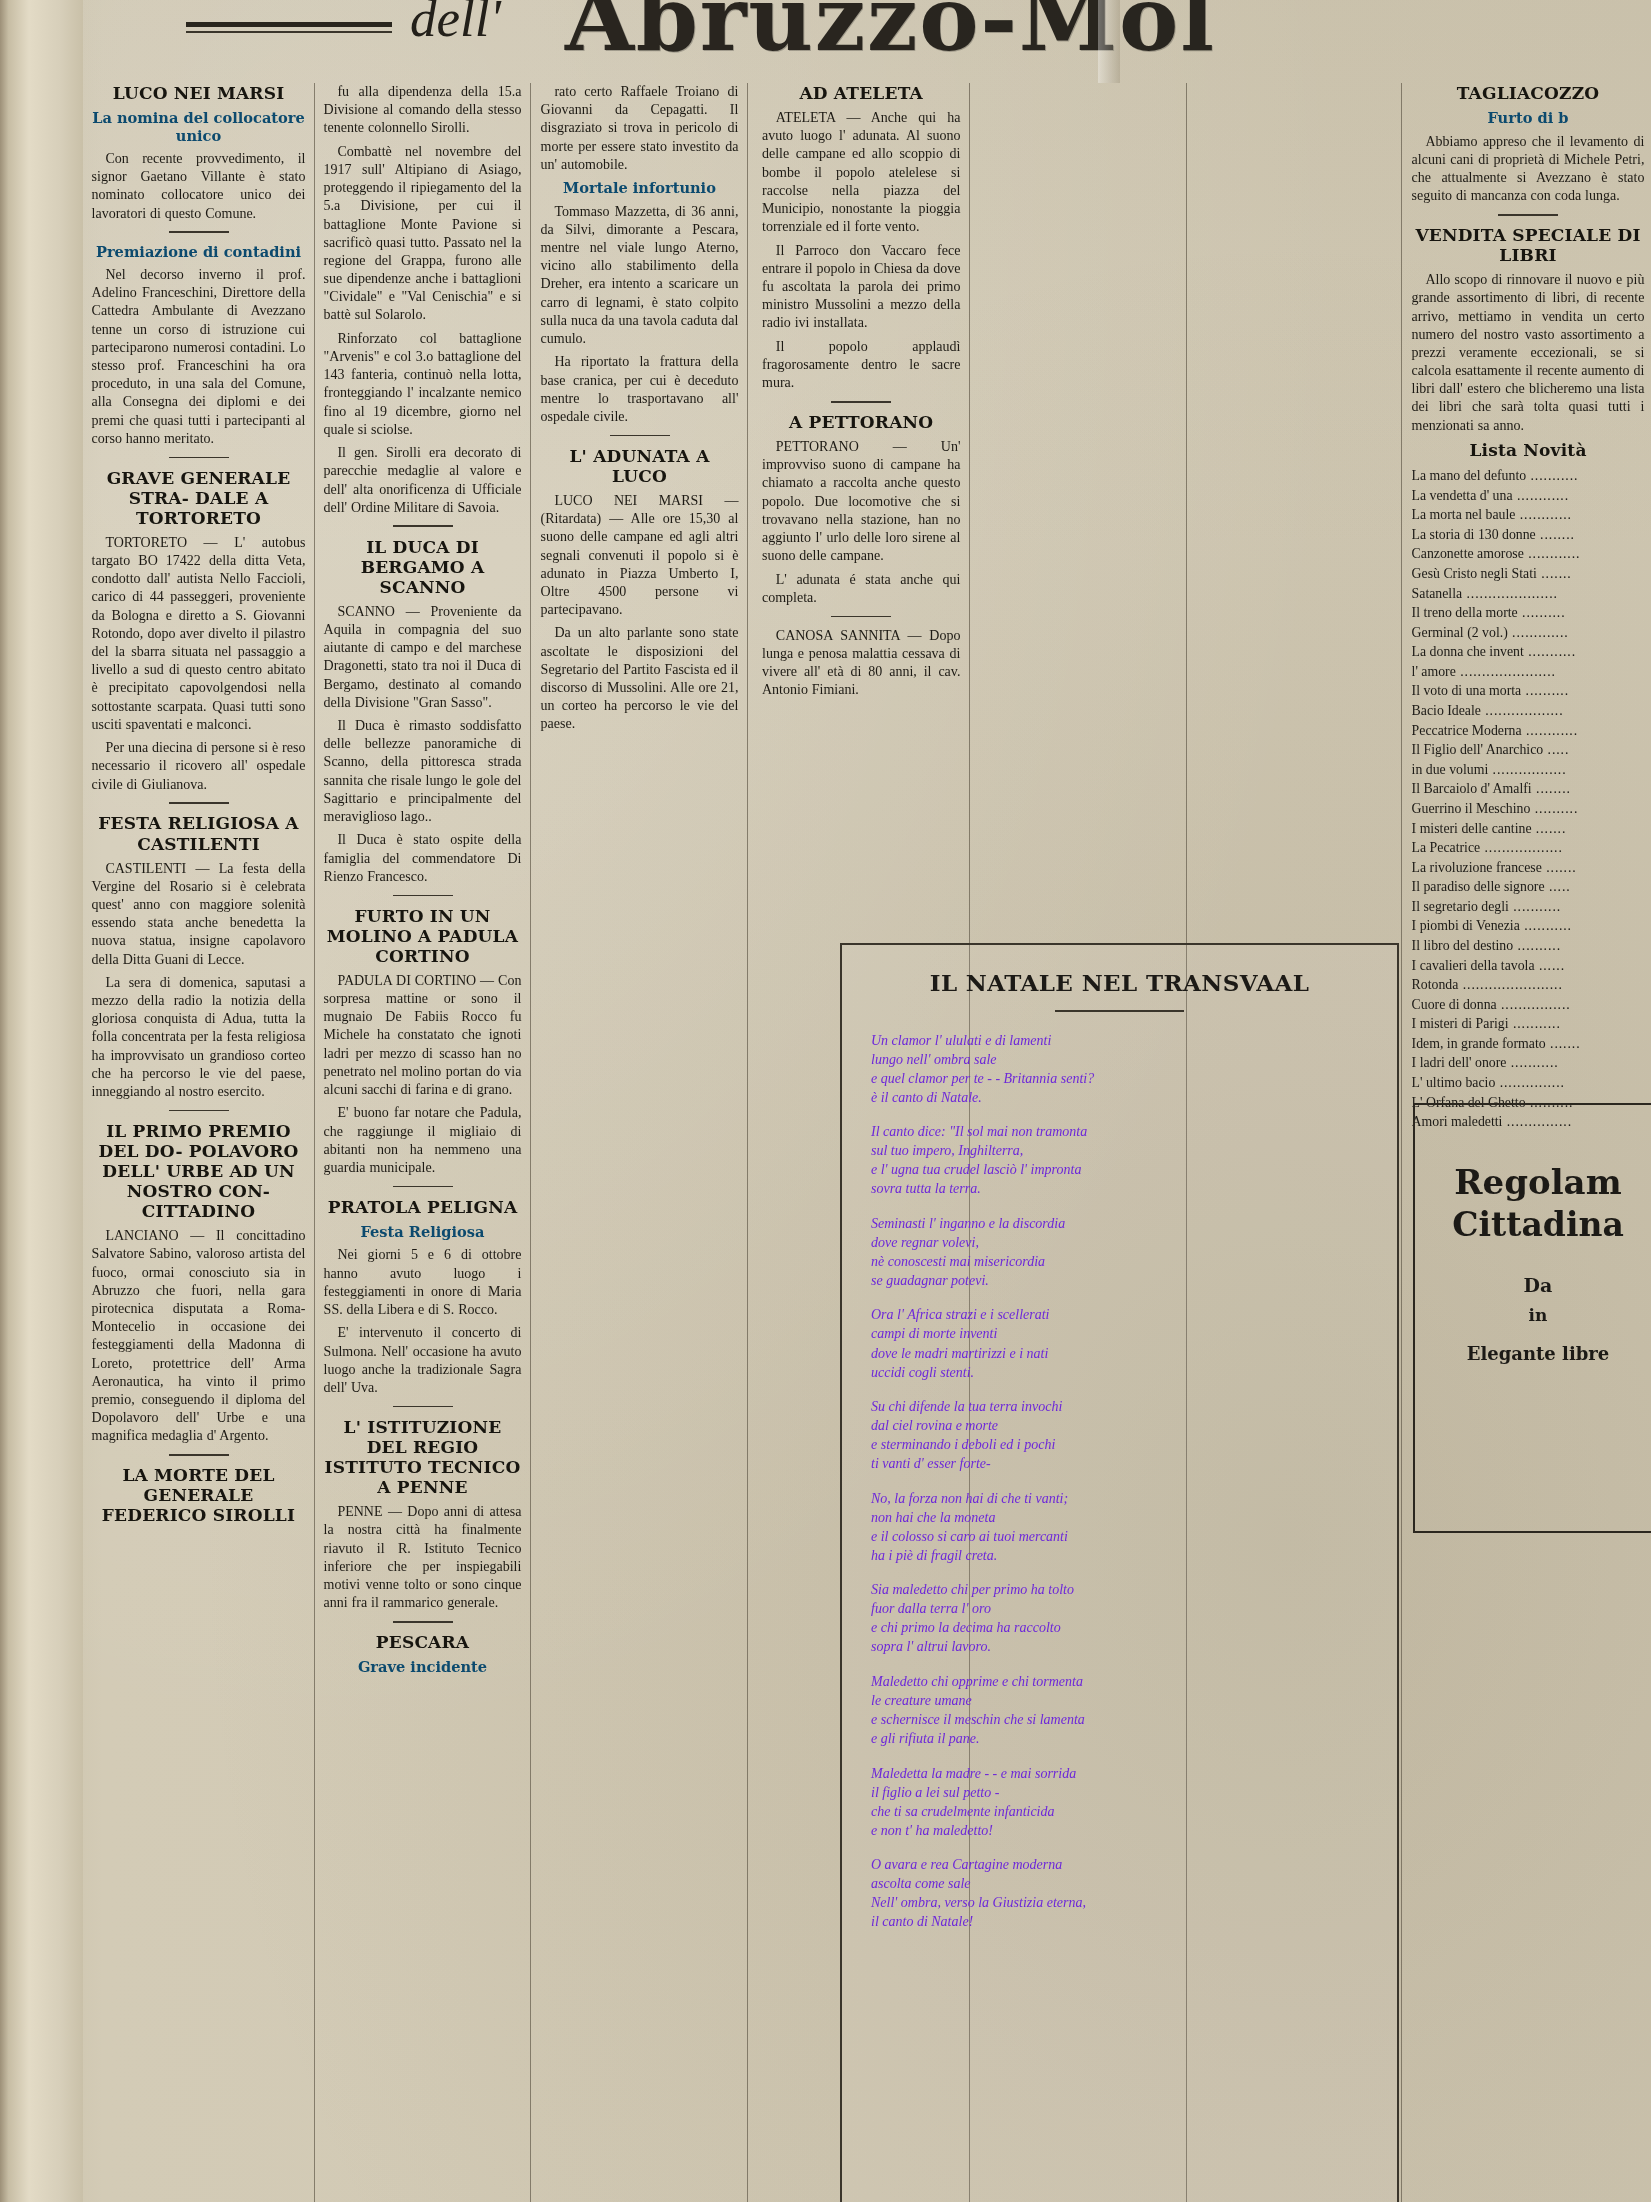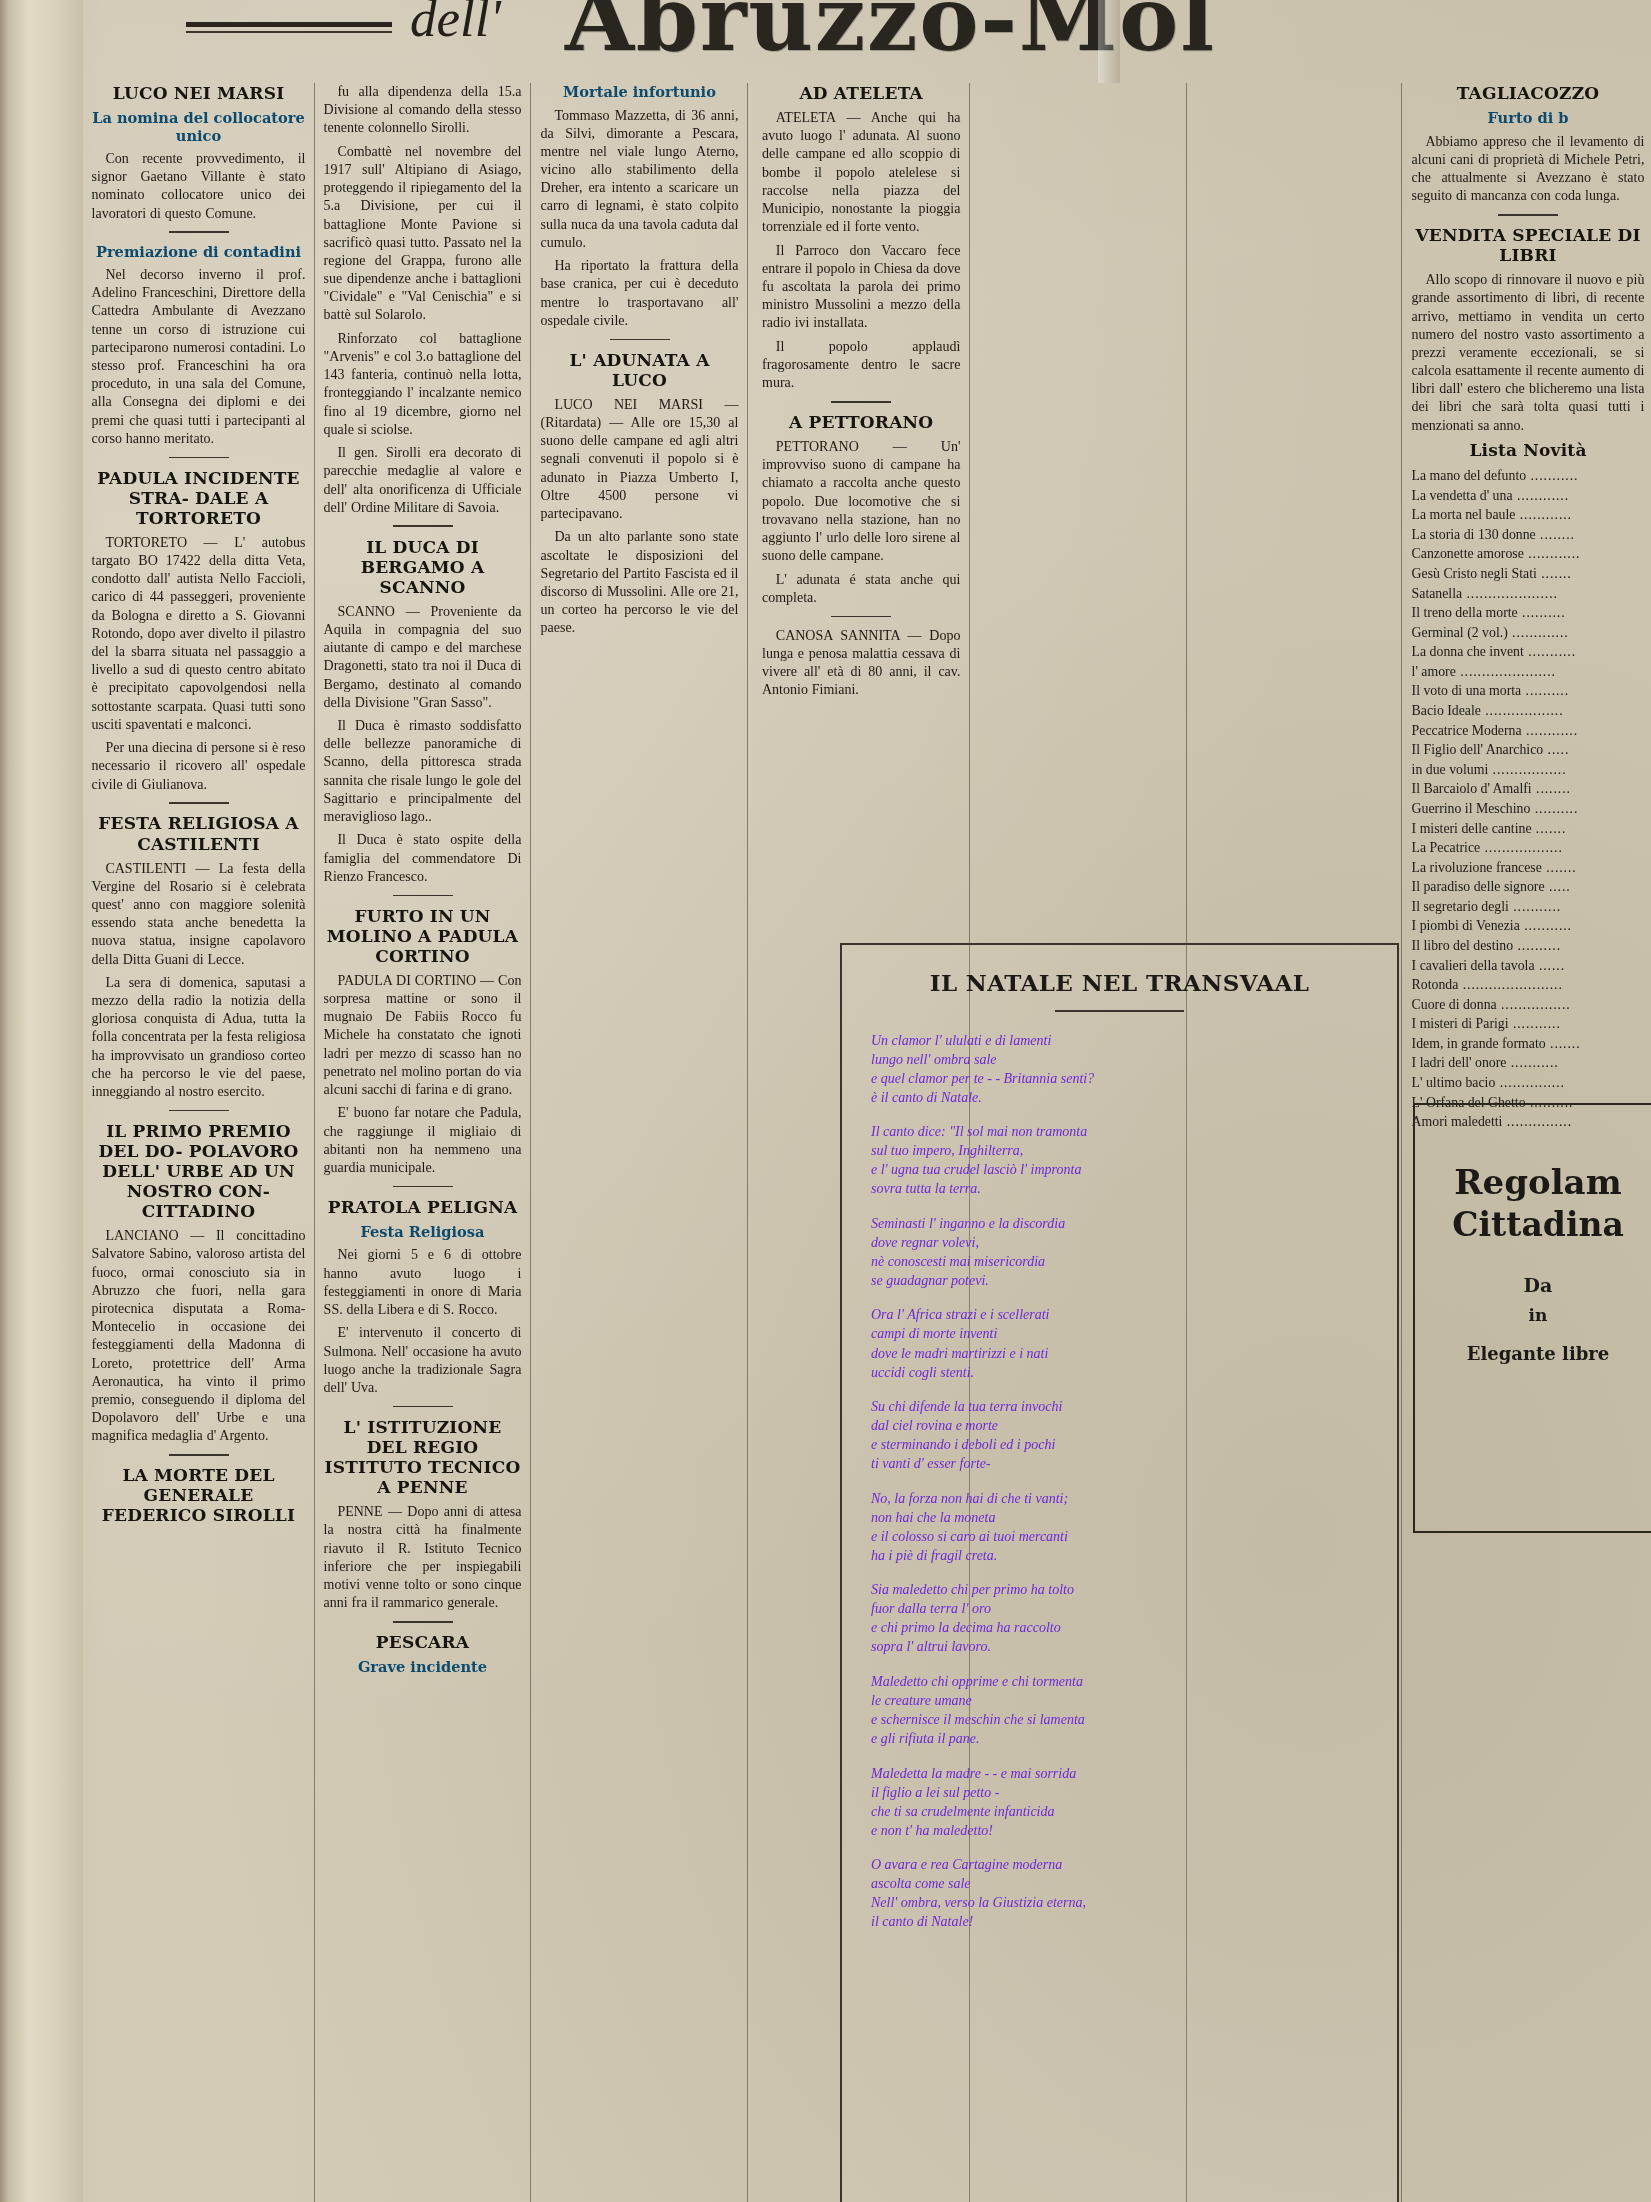--- a/index.html
+++ b/index.html
@@ -257,21 +257,21 @@
   <div class="vrule" style="left:1318px;"></div>
 
   <div class="col c1" id="col1">
       <h2 class="hd">LUCO NEI MARSI</h2>
       <h3 class="shd">La nomina del collocatore unico</h3>
       <p class="tx">Con recente provvedimento, il signor Gaetano Villante è stato nominato collocatore unico dei lavoratori di questo Comune.</p>
       <div class="sep"></div>
       <h3 class="shd">Premiazione di contadini</h3>
       <p class="tx">Nel decorso inverno il prof. Adelino Franceschini, Direttore della Cattedra Ambulante di Avezzano tenne un corso di istruzione cui parteciparono numerosi contadini. Lo stesso prof. Franceschini ha ora proceduto, in una sala del Comune, alla Consegna dei diplomi e dei premi che quasi tutti i partecipanti al corso hanno meritato.</p>
       <div class="sep"></div>
-      <h2 class="hd">PADULA INCIDENTE STRA- DALE A TORTORETO</h2>
+      <h2 class="hd">GRAVE GENERALE STRA- DALE A TORTORETO</h2>
       <p class="tx">TORTORETO — L' autobus targato BO 17422 della ditta Veta, condotto dall' autista Nello Faccioli, carico di 44 passeggeri, proveniente da Bologna e diretto a S. Giovanni Rotondo, dopo aver divelto il pilastro del la sbarra situata nel passaggio a livello a sud di questo centro abitato è precipitato capovolgendosi nella sottostante scarpata. Quasi tutti sono usciti spaventati e malconci.</p>
       <p class="tx">Per una diecina di persone si è reso necessario il ricovero all' ospedale civile di Giulianova.</p>
       <div class="sep"></div>
       <h2 class="hd">FESTA RELIGIOSA A CASTILENTI</h2>
       <p class="tx">CASTILENTI — La festa della Vergine del Rosario si è celebrata quest' anno con maggiore solenità essendo stata anche benedetta la nuova statua, insigne capolavoro della Ditta Guani di Lecce.</p>
       <p class="tx">La sera di domenica, saputasi a mezzo della radio la notizia della gloriosa conquista di Adua, tutta la folla concentrata per la festa religiosa ha improvvisato un grandioso corteo che ha percorso le vie del paese, inneggiando al nostro esercito.</p>
       <div class="sep"></div>
       <h2 class="hd">IL PRIMO PREMIO DEL DO- POLAVORO DELL' URBE AD UN NOSTRO CON- CITTADINO</h2>
       <p class="tx">LANCIANO — Il concittadino Salvatore Sabino, valoroso artista del fuoco, ormai conosciuto sia in Abruzzo che fuori, nella gara pirotecnica disputata a Roma-Montecelio in occasione dei festeggiamenti della Madonna di Loreto, protettrice dell' Arma Aeronautica, ha vinto il primo premio, conseguendo il diploma del Dopolavoro dell' Urbe e una magnifica medaglia d' Argento.</p>
       <div class="sep"></div>
@@ -297,20 +297,21 @@
       <p class="tx">Nei giorni 5 e 6 di ottobre hanno avuto luogo i festeggiamenti in onore di Maria SS. della Libera e di S. Rocco.</p>
       <p class="tx">E' intervenuto il concerto di Sulmona. Nell' occasione ha avuto luogo anche la tradizionale Sagra dell' Uva.</p>
       <div class="sep"></div>
       <h2 class="hd">L' ISTITUZIONE DEL REGIO ISTITUTO TECNICO A PENNE</h2>
       <p class="tx">PENNE — Dopo anni di attesa la nostra città ha finalmente riavuto il R. Istituto Tecnico inferiore che per inspiegabili motivi venne tolto or sono cinque anni fra il rammarico generale.</p>
       <div class="sep"></div>
       <h2 class="hd">PESCARA</h2>
       <h3 class="shd">Grave incidente</h3>
     </div>
   <div class="col c3" id="col3">
+      <p class="tx">rato certo Raffaele Troiano di Giovanni da Cepagatti. Il disgraziato si trova in pericolo di morte per essere stato investito da un' automobile.</p>
       <h3 class="shd">Mortale infortunio</h3>
       <p class="tx">Tommaso Mazzetta, di 36 anni, da Silvi, dimorante a Pescara, mentre nel viale lungo Aterno, vicino allo stabilimento della Dreher, era intento a scaricare un carro di legnami, è stato colpito sulla nuca da una tavola caduta dal cumulo.</p>
       <p class="tx">Ha riportato la frattura della base cranica, per cui è deceduto mentre lo trasportavano all' ospedale civile.</p>
       <div class="sep"></div>
       <h2 class="hd">L' ADUNATA A LUCO</h2>
       <p class="tx">LUCO NEI MARSI — (Ritardata) — Alle ore 15,30 al suono delle campane ed agli altri segnali convenuti il popolo si è adunato in Piazza Umberto I, Oltre 4500 persone vi partecipavano.</p>
       <p class="tx">Da un alto parlante sono state ascoltate le disposizioni del Segretario del Partito Fascista ed il discorso di Mussolini. Alle ore 21, un corteo ha percorso le vie del paese.</p>
     </div>
   <div class="col c4" id="col4">
       <h2 class="hd">AD ATELETA</h2>

